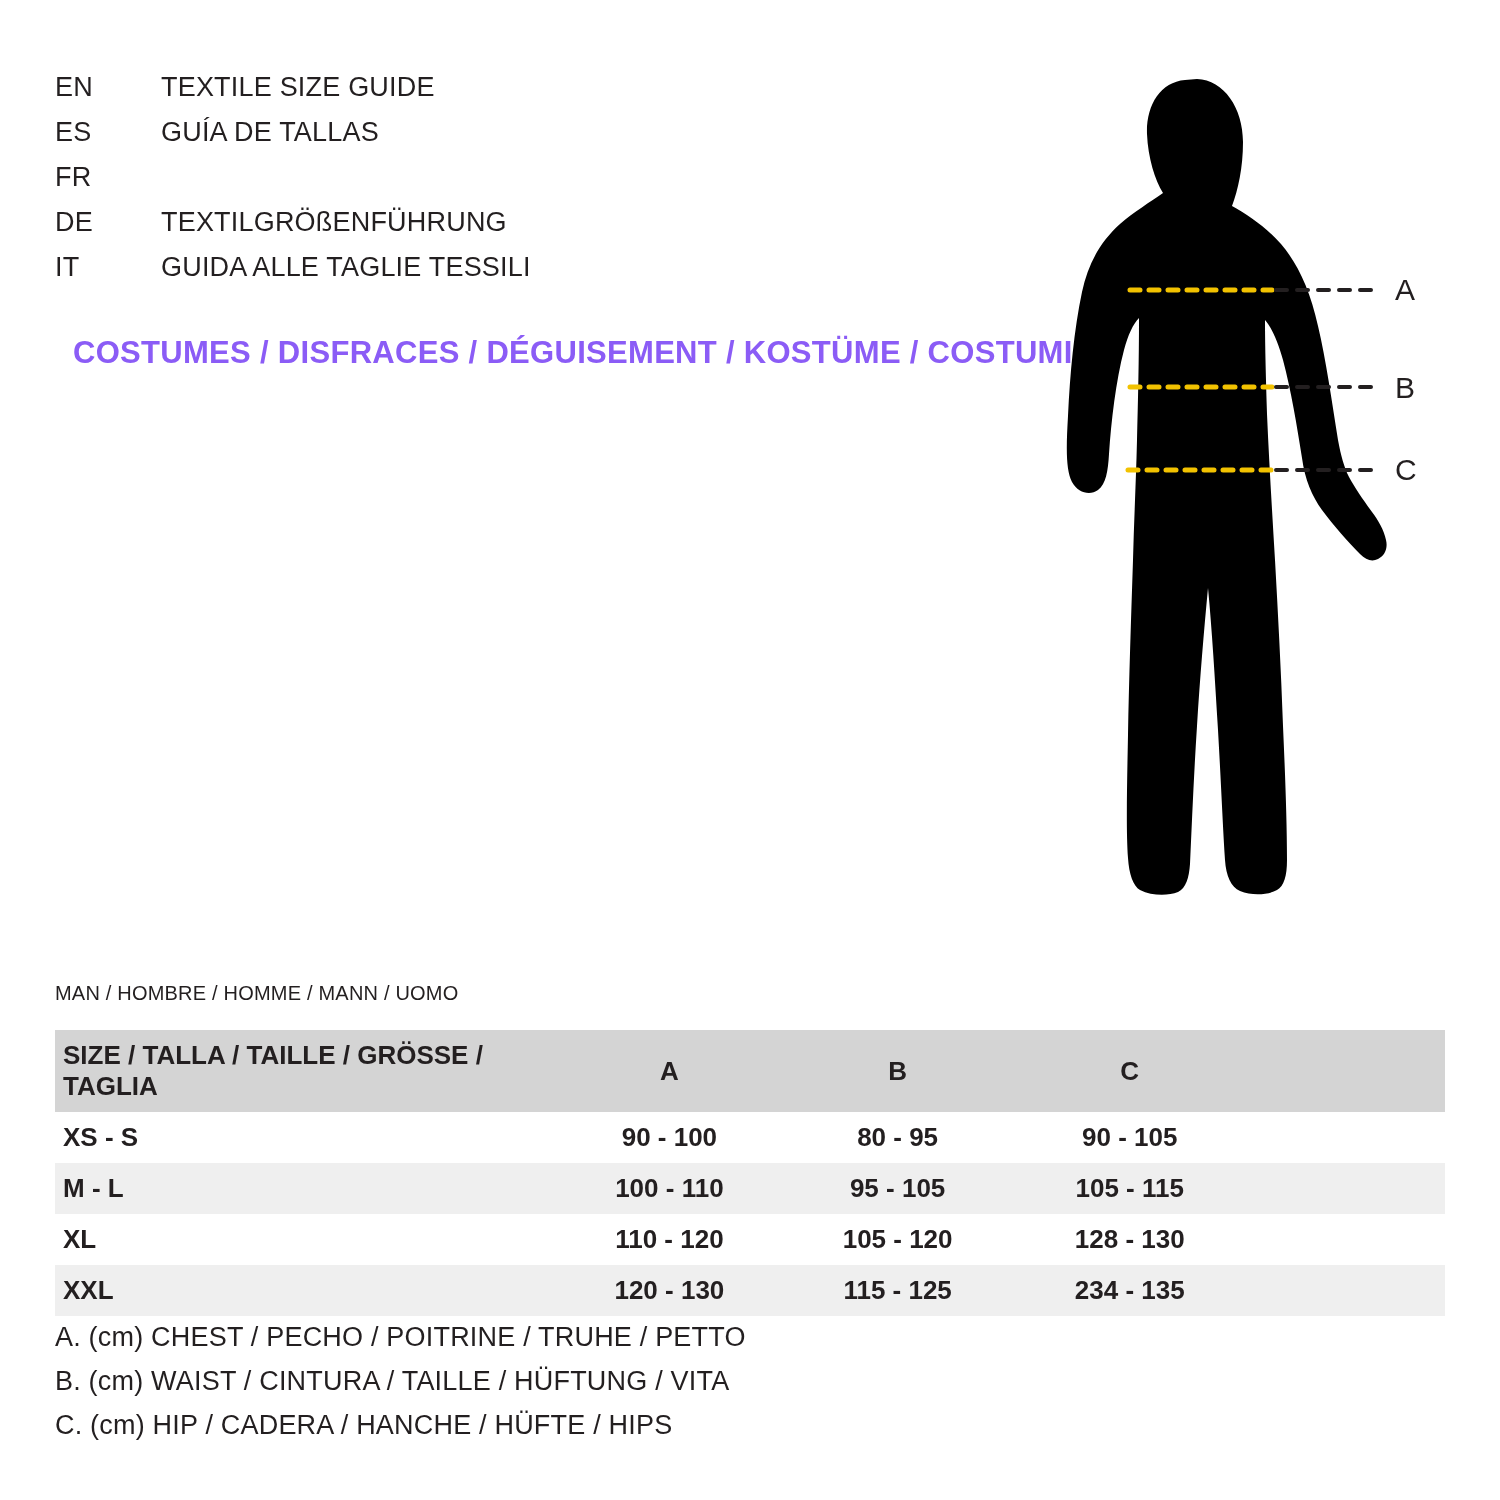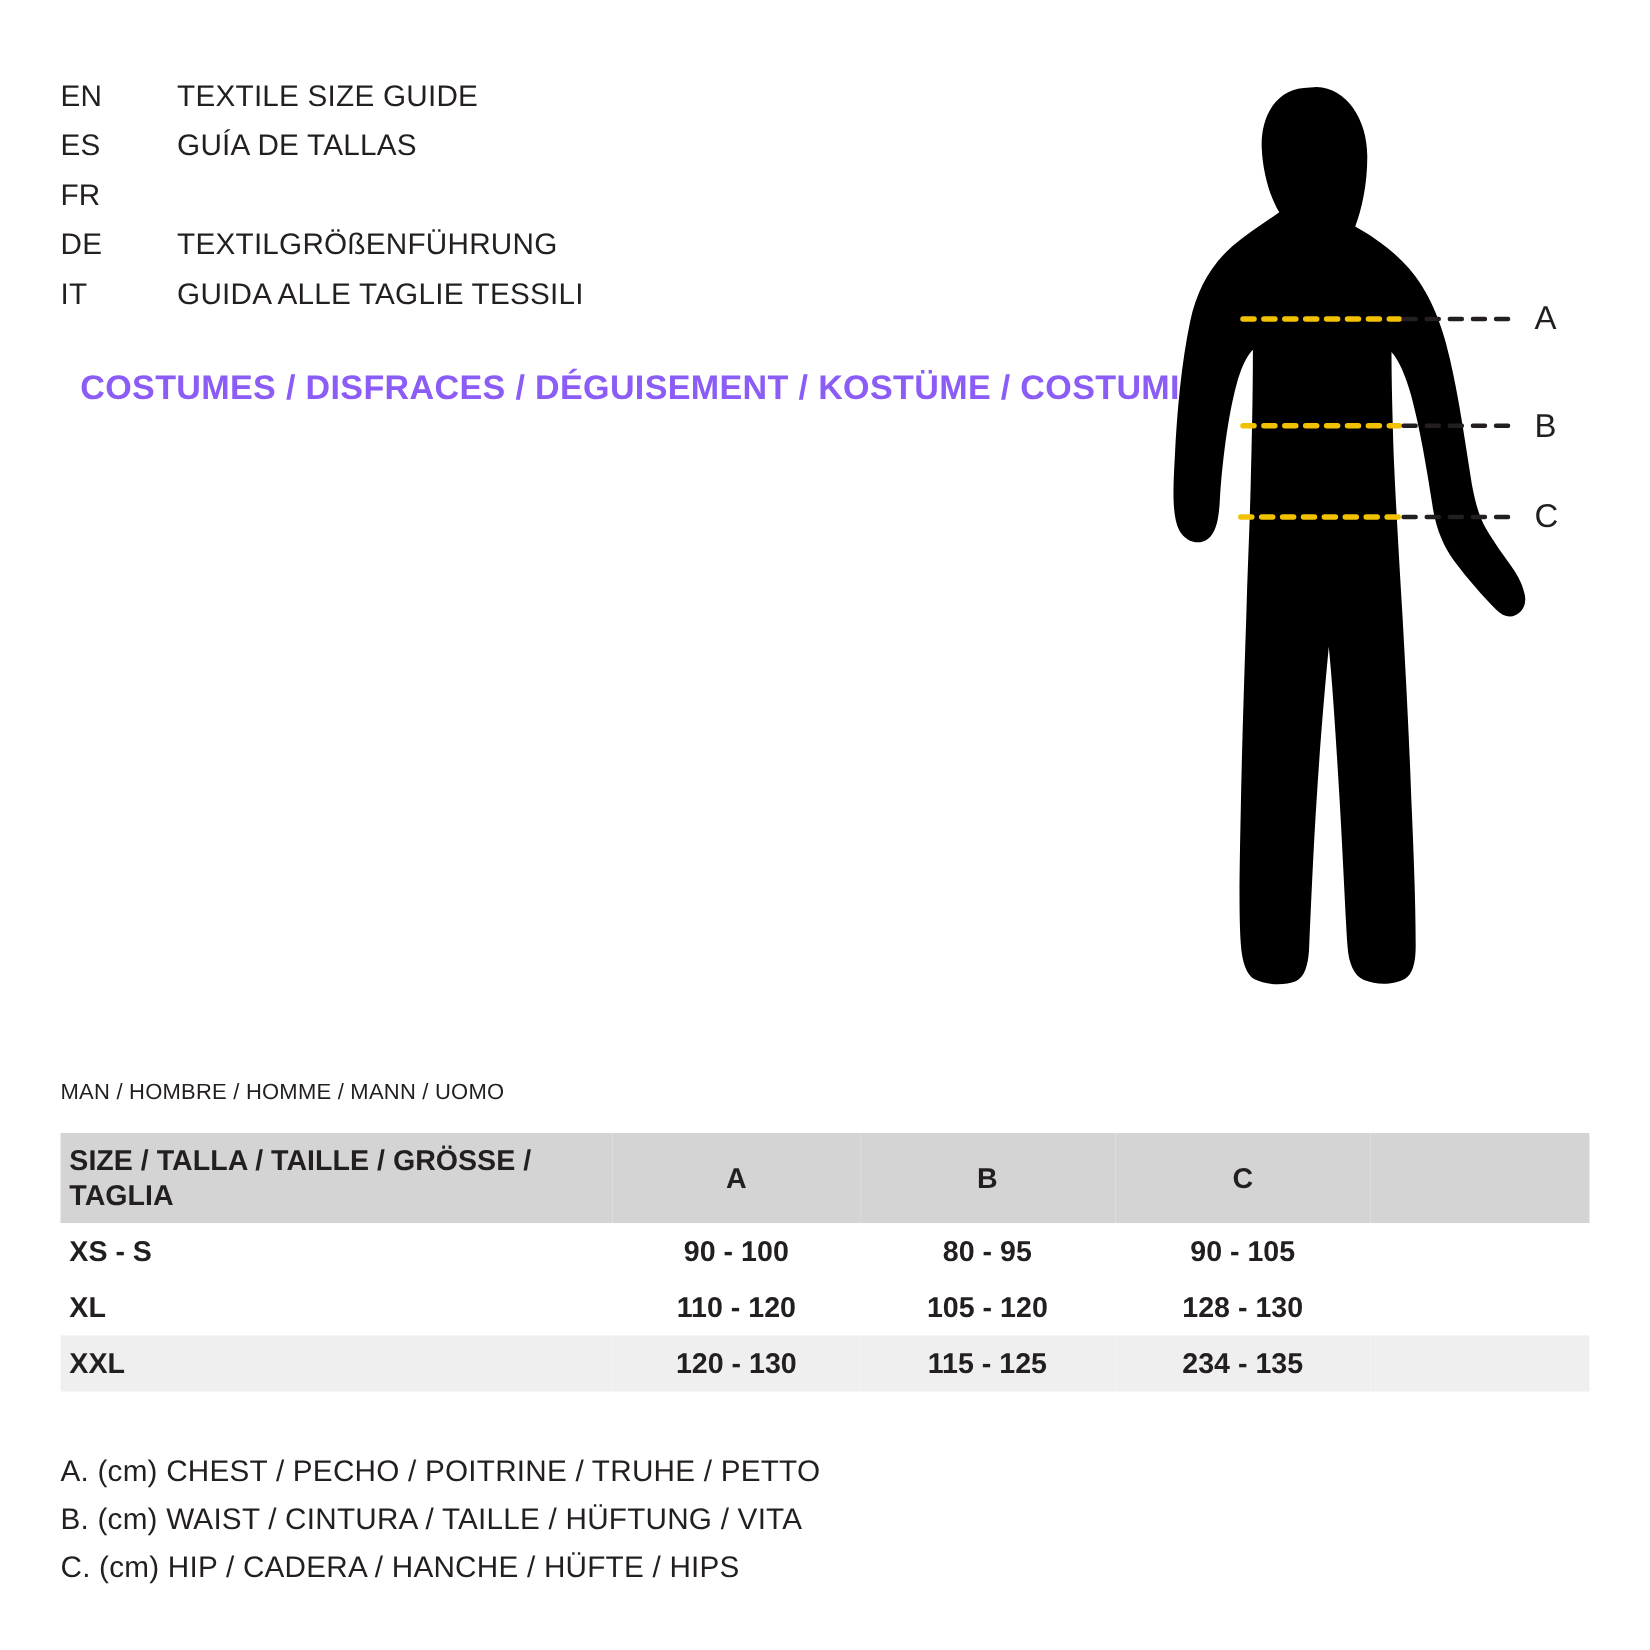--- a/index.html
+++ b/index.html
@@ -243,20 +243,27 @@
       </tr>
     </thead>
     <tbody>
       <tr class="row-odd">
         <td class="first-col">XS - S</td>
         <td class="col-a">90 - 100</td>
         <td class="col-b">80 - 95</td>
         <td class="col-c">90 - 105</td>
         <td class="col-pad"></td>
       </tr>
+      <tr class="row-even">
+        <td class="first-col">M - L</td>
+        <td class="col-a">100 - 110</td>
+        <td class="col-b">95 - 105</td>
+        <td class="col-c">105 - 115</td>
+        <td class="col-pad"></td>
+      </tr>
       <tr class="row-odd">
         <td class="first-col">XL</td>
         <td class="col-a">110 - 120</td>
         <td class="col-b">105 - 120</td>
         <td class="col-c">128 - 130</td>
         <td class="col-pad"></td>
       </tr>
       <tr class="row-even">
         <td class="first-col">XXL</td>
         <td class="col-a">120 - 130</td>

